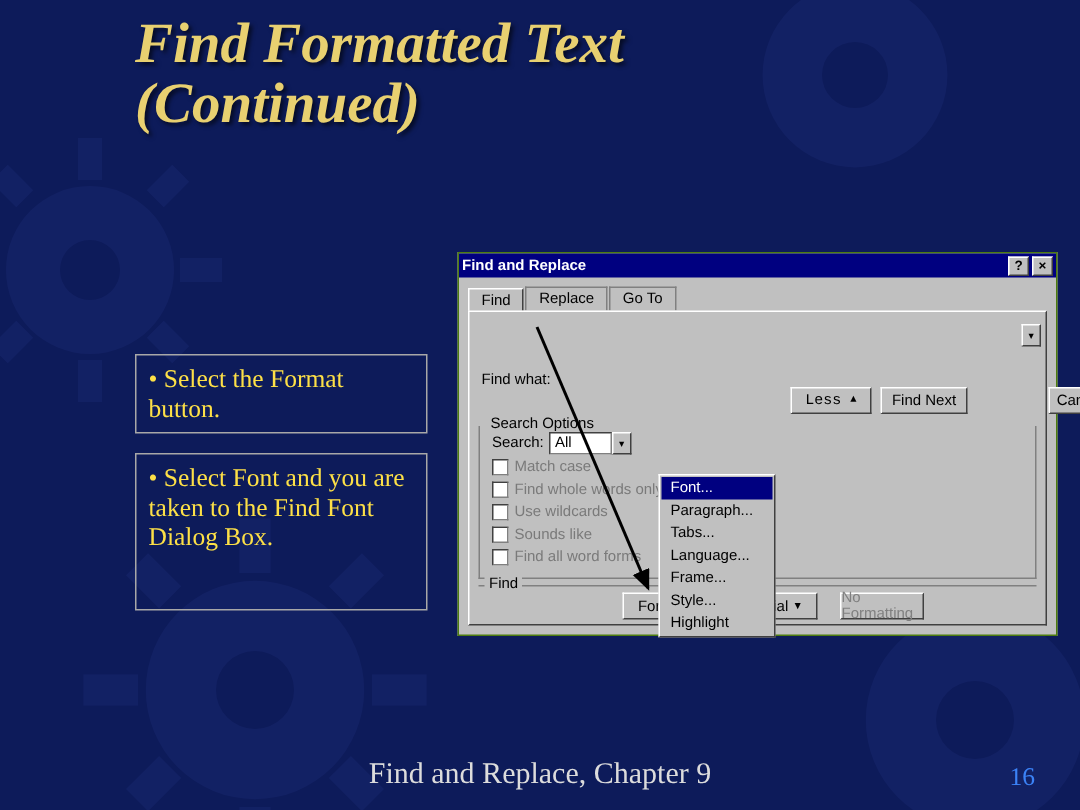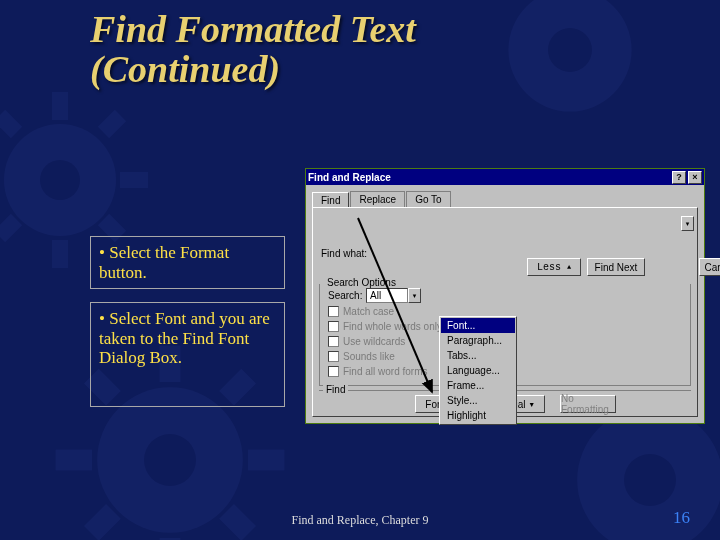--- a/index.html
+++ b/index.html
@@ -103,21 +103,21 @@
     position:absolute; left:126px; top:108px;
     width:78px; background:#c0c0c0;
     border:1px solid #404040; border-top-color:#fff; border-left-color:#fff;
     padding:1px; font-size:10px;
   }
   .popup .item { padding:2px 6px; }
   .popup .item.sel { background:#000080; color:#fff; }
 
   .footer-left {
     position:absolute; left:0; right:0; bottom:12px;
-    text-align:center; color:#dcdcdc; font-size:12px;
+    text-align:center; color:#dcdcdc; font-size:20px;
   }
   .footer-right {
     position:absolute; right:30px; bottom:12px;
     color:#3b82f6; font-size:17px;
   }
 
   
   .arrow-svg { position:absolute; left:0; top:0; pointer-events:none; }
 </style>
 </head>

